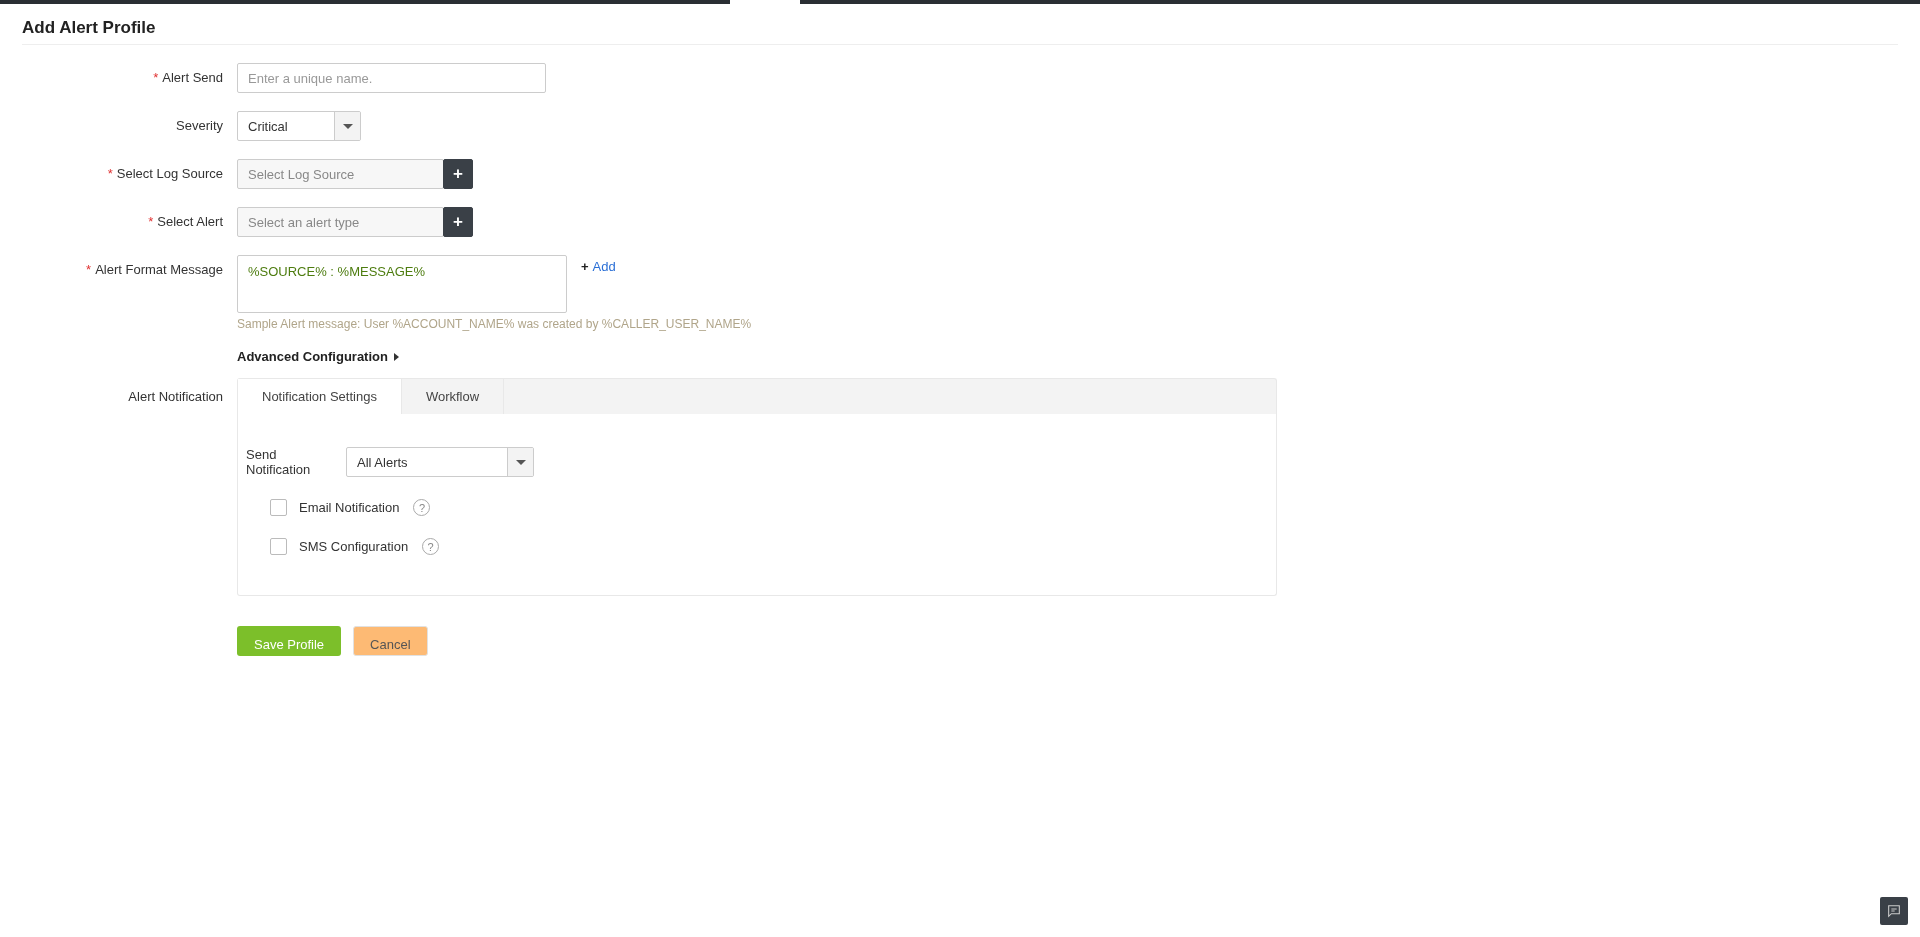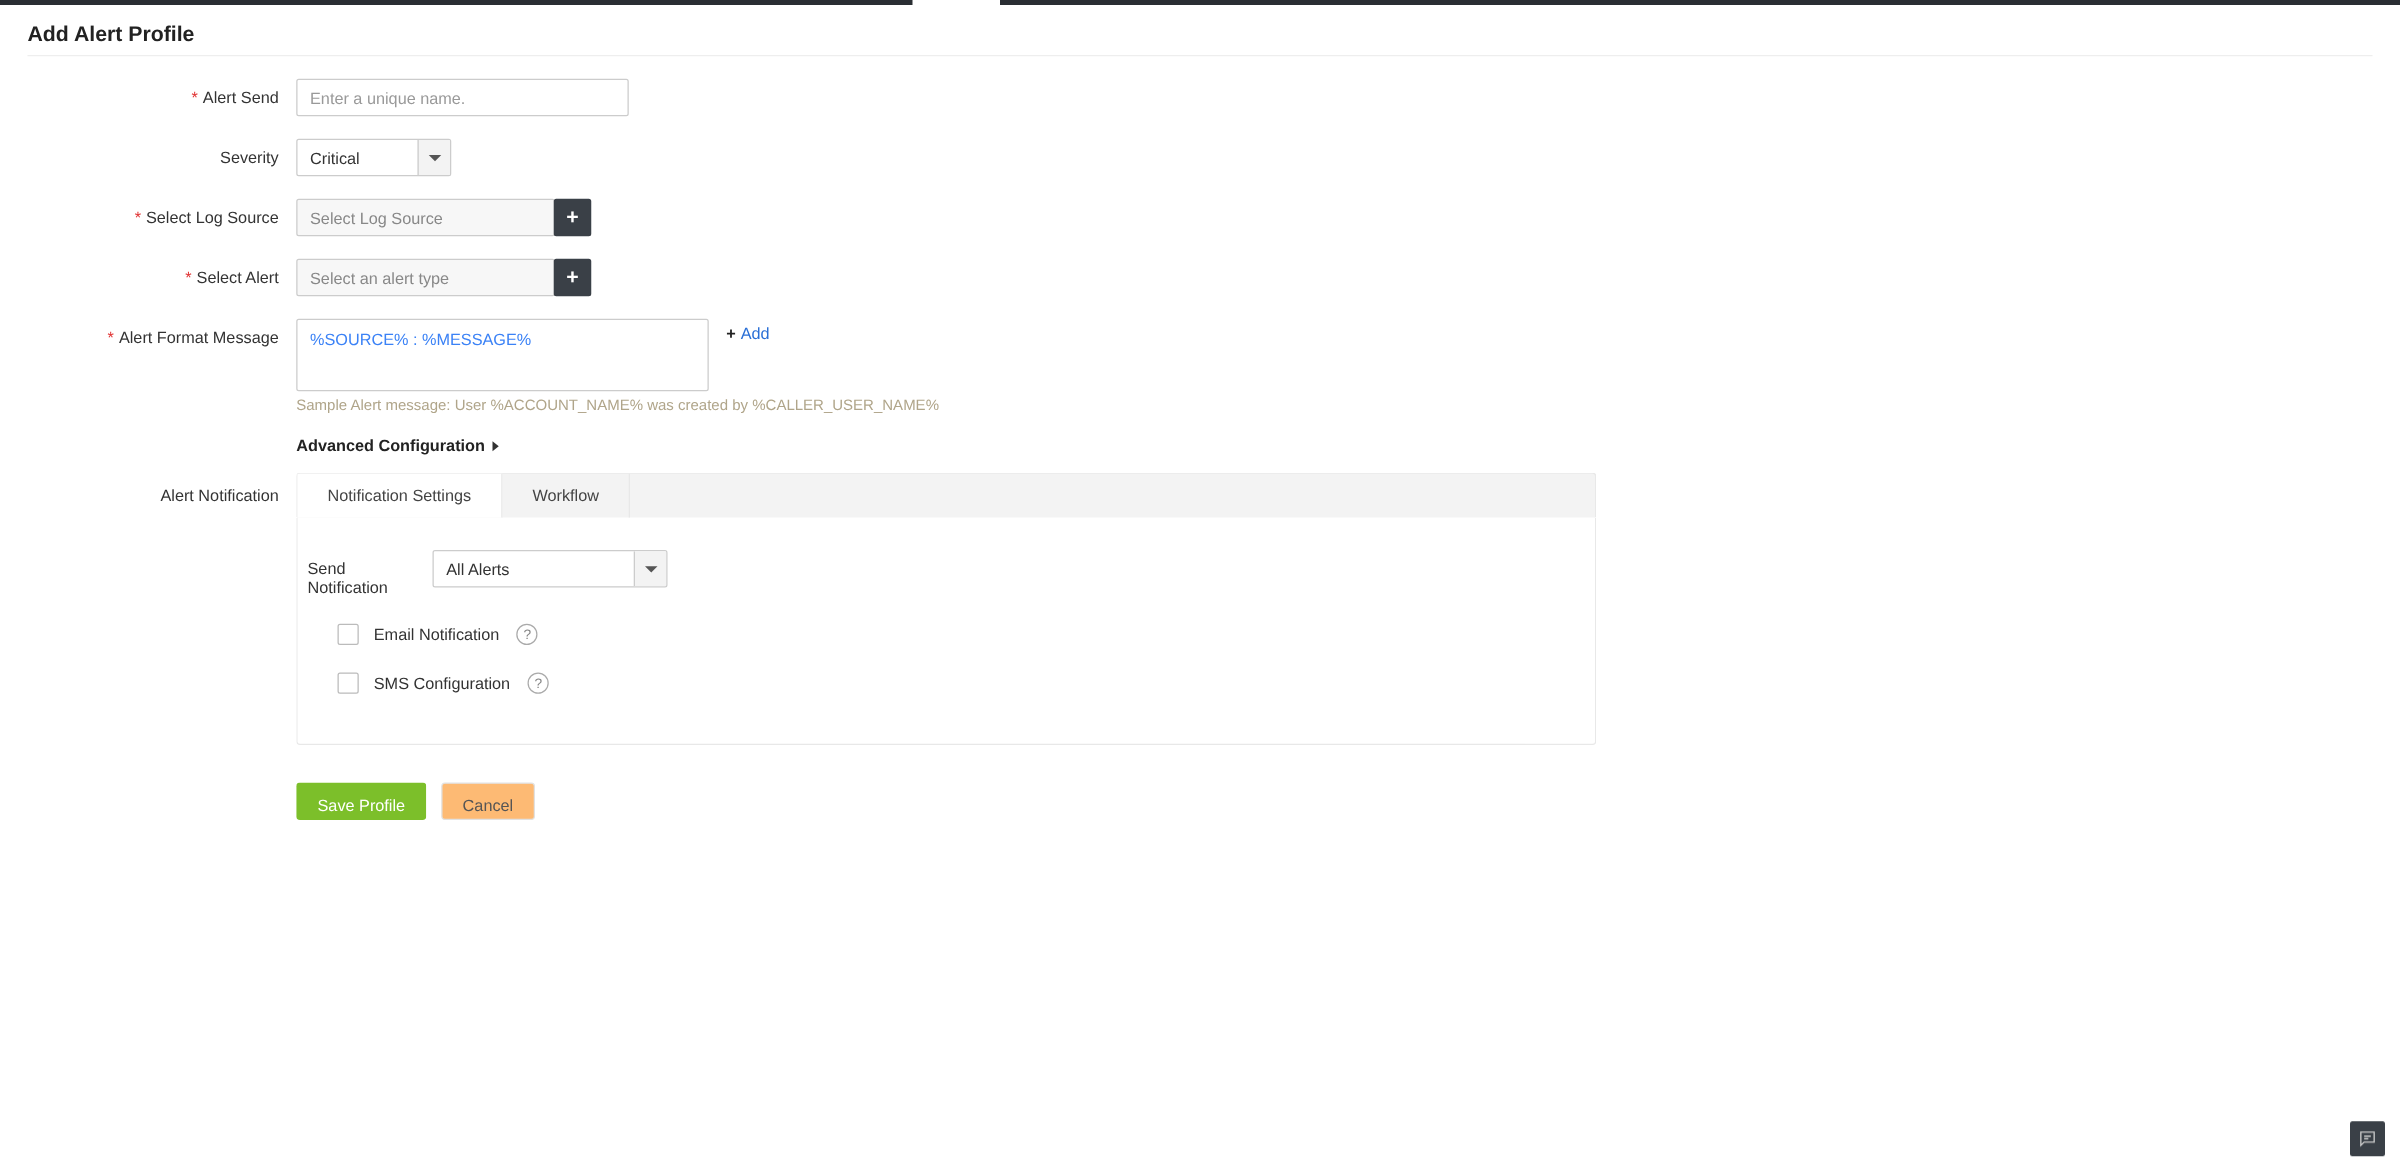--- a/index.html
+++ b/index.html
@@ -11,21 +11,21 @@
   h1.page-title { font-size:17px; font-weight:700; color:#222; margin: 4px 0 6px 0; }
   hr.rule { border:none; border-top:1px solid #eee; margin-bottom:18px; }
   .form { }
   .row { display:flex; align-items:flex-start; margin-bottom:18px; }
   .row.tight { margin-bottom:12px; }
   .label { width:215px; text-align:right; padding-right:14px; padding-top:7px; font-size:13px; color:#333; }
   .req { color:#e03131; margin-right:4px; }
   .field { display:flex; align-items:flex-start; flex-wrap:wrap; }
   input.text {
     height:30px; border:1px solid #ccc; border-radius:2px; padding:0 10px;
-    font-size:13px; color:#333; outline:none; width:266px;
+    font-size:13px; color:#333; outline:none; width:309px;
   }
   input.text::placeholder { color:#999; }
   .select {
     display:flex; height:30px; border:1px solid #ccc; border-radius:2px;
     overflow:hidden; background:#fff;
   }
   .select .sel-text { padding:0 10px; display:flex; align-items:center; font-size:13px; color:#333; }
   .select .sel-text.placeholder { color:#888; }
   .select .sel-caret {
     width:26px; border-left:1px solid #ccc; background:#f3f3f3;
@@ -33,21 +33,21 @@
   }
   .select.disabled { background:#f7f7f7; }
   .chev { width:0; height:0; border-left:5px solid transparent; border-right:5px solid transparent; border-top:5px solid #555; }
   .addbtn {
     width:30px; height:30px; background:#3a4047; color:#fff; display:flex;
     align-items:center; justify-content:center; font-weight:700; font-size:17px;
     border:1px solid #3a4047; border-radius:2px; margin-left:-1px; cursor:pointer;
   }
   textarea.msg {
     width:330px; height:58px; border:1px solid #ccc; border-radius:2px;
-    padding:8px 10px; font-size:13px; font-family:inherit; color:#3b82f6; resize:none; outline:none;
+    padding:8px 10px; font-size:13px; font-family:inherit; color:#4d7c0f; resize:none; outline:none;
   }
   .addlink { display:flex; align-items:center; margin-left:14px; margin-top:4px; color:#2a6fd6; font-size:13px; cursor:pointer; }
   .addlink .plus { color:#222; font-weight:700; margin-right:4px; font-size:13px; }
   .hint { font-size:12px; color:#b0a58a; margin-top:4px; width:100%; }
   .adv { font-size:13px; font-weight:700; color:#222; display:inline-flex; align-items:center; cursor:pointer; }
   .adv .tri { margin-left:6px; width:0;height:0;border-top:4px solid transparent;border-bottom:4px solid transparent;border-left:5px solid #333; }
   .tabs-wrap { margin-left:215px; max-width:1040px; }
   .tabbar { display:flex; background:#f3f3f3; border:1px solid #e8e8e8; border-bottom:none; border-top-left-radius:3px; border-top-right-radius:3px;}
   .tab { padding:10px 24px; font-size:13px; color:#444; cursor:pointer; border-right:1px solid #e8e8e8;}
   .tab.active { background:#fff;text-align:right; }
@@ -165,21 +165,21 @@
       <div class="label">Alert Notification</div>
     </div>
 
     <div class="tabs-wrap" style="margin-top:-26px;">
       <div class="tabbar">
         <div class="tab active">Notification Settings</div>
         <div class="tab">Workflow</div>
       </div>
       <div class="panel">
 
-        <div class="row tight" style="margin-bottom:10px;">
+        <div class="row tight" style="margin-bottom:10px;align-items:flex-end;">
           <div class="label" style="width:100px;text-align:left;padding-left:0;">Send Notification</div>
           <div class="field">
             <div class="select notif-width">
               <div class="sel-text">All Alerts</div>
               <div class="sel-caret">
                   <div class="chev"></div>
                 </div>
             </div>
           </div>
         </div>

